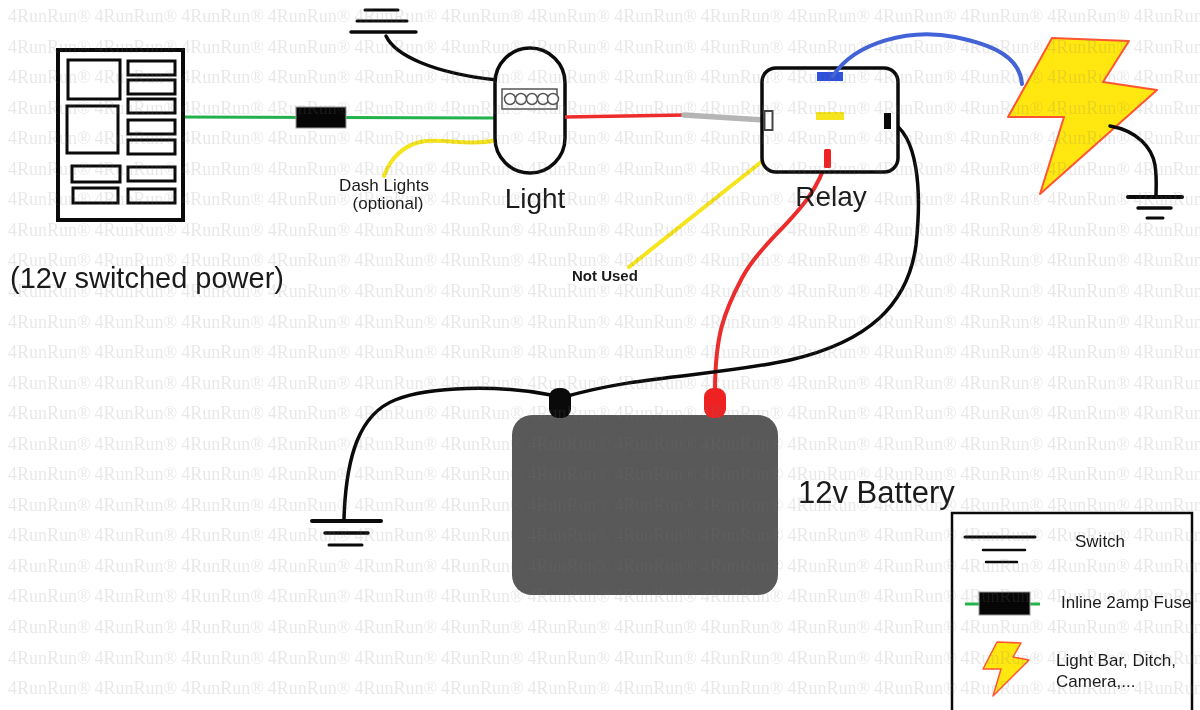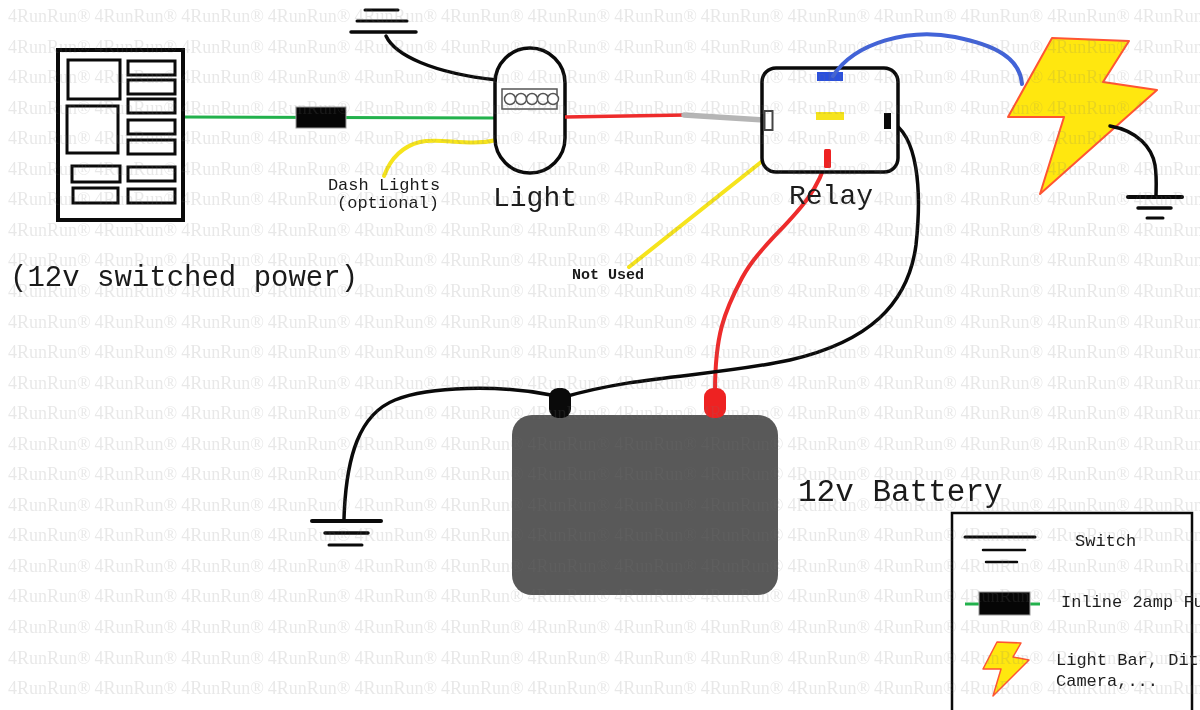--- a/index.html
+++ b/index.html
@@ -20,21 +20,20 @@
     position:absolute;
     font-size:18px;
     color:rgba(118,118,118,0.17);
     white-space:nowrap;
   }
   .wm.dark{color:rgba(70,70,70,0.8);}
   .lbl{
     position:absolute;z-index:1;
     color:#1a1a1a;
     white-space:nowrap;
-    font-family:Liberation Mono, monospace;
   }
   .center{text-align:center;}
   .f31{font-size:31px;}
   .f29{font-size:29px;}
   .f28{font-size:28px;}
   .f17{font-size:17px;}
   .f15b{font-size:15px;font-weight:600;}
 </style>
 </head>
 <body>

